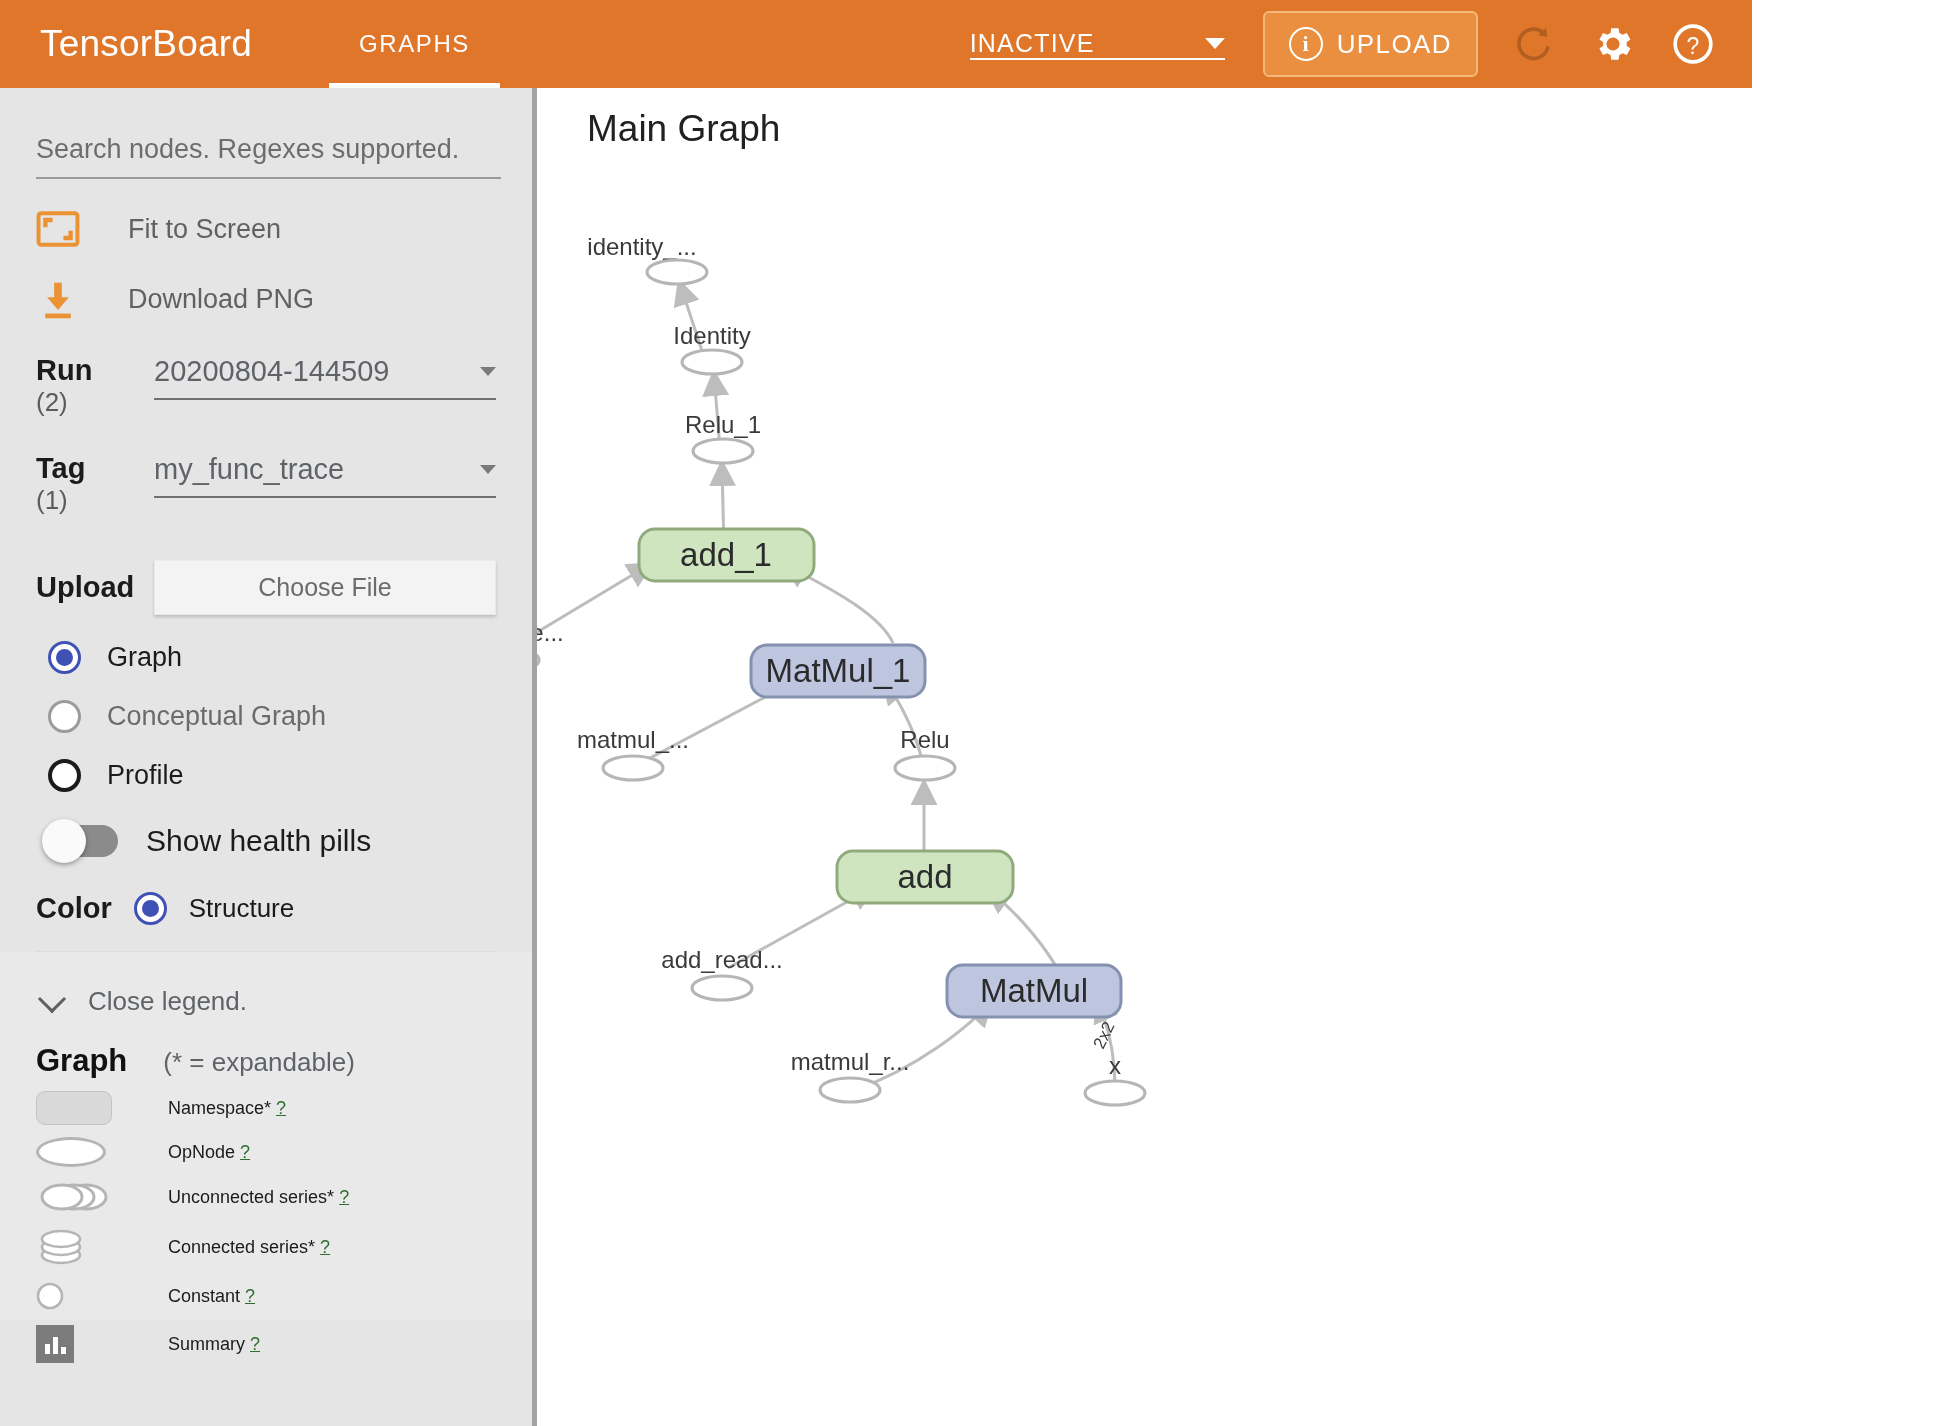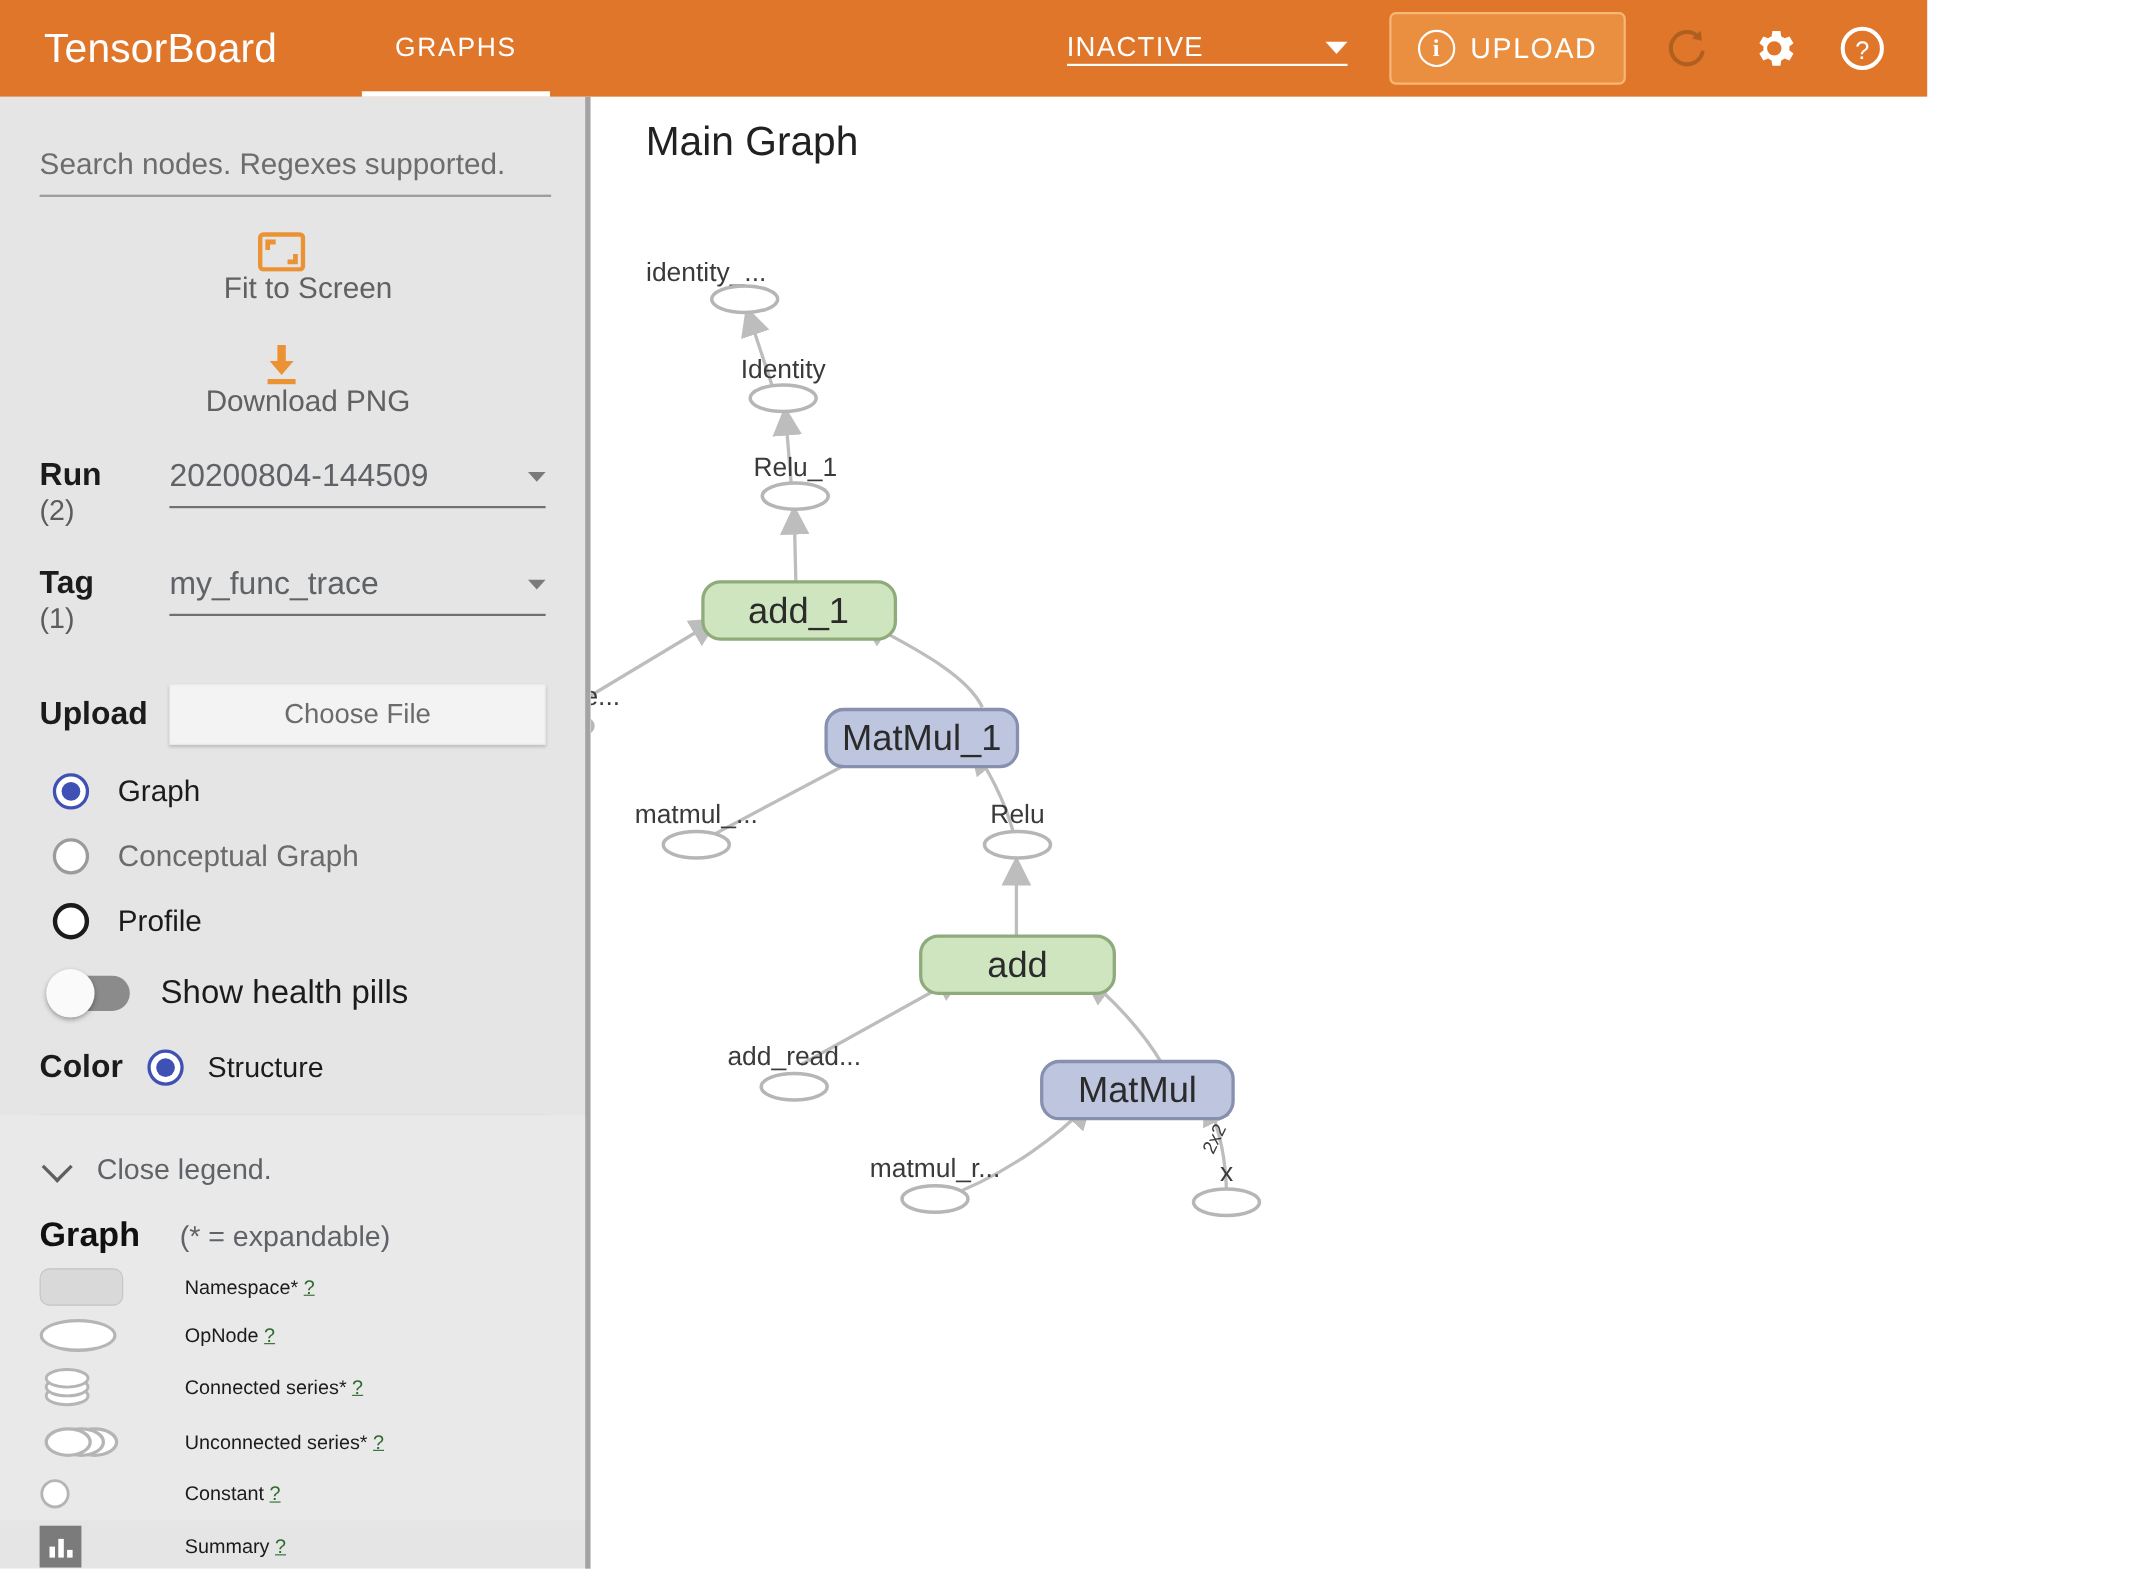--- a/index.html
+++ b/index.html
@@ -107,21 +107,21 @@
     font-family: "Liberation Sans", sans-serif;
     font-size: 27px;
     color: #5f6368;
     padding: 4px 0 12px 0;
     outline: none;
   }
   #search-input::placeholder { color: #6d6d6d; }
 
   .action-row {
     display: flex; align-items: center;
-    margin-top: 32px; cursor: pointer; flex-direction: column;
+    margin-top: 32px; cursor: pointer;
   }
   .action-row .ico { width: 64px; display: flex; justify-content: flex-start; }
   .action-row .txt { font-size: 27px; color: #616161; margin-left: 28px; }
 
   .selector-row {
     display: flex; align-items: flex-start;
     margin-top: 36px;
   }
   .selector-label {
     width: 118px;
@@ -408,42 +408,42 @@
             <span class="sw-opnode"></span>
           </span>
         <span class="legend-text">
           <span>OpNode</span>
           <span class="qmark">?</span>
         </span>
       </div>
 
       <div class="legend-item">
         <span class="legend-swatch">
+          <svg width="100" height="36" viewBox="0 0 100 36">
+            <ellipse cx="50" cy="18" rx="20" ry="12" fill="#fff" stroke="#b5b5b5" stroke-width="3"></ellipse>
+            <ellipse cx="38" cy="18" rx="20" ry="12" fill="#fff" stroke="#b5b5b5" stroke-width="3"></ellipse>
+            <ellipse cx="26" cy="18" rx="20" ry="12" fill="#fff" stroke="#b5b5b5" stroke-width="3"></ellipse>
+          </svg>
+        </span>
+        <span class="legend-text">
+          <span>Unconnected series*</span>
+          <span class="qmark">?</span>
+        </span>
+      </div>
+
+      <div class="legend-item">
+        <span class="legend-swatch">
           <svg width="70" height="40" viewBox="0 0 70 40">
             <ellipse cx="25" cy="28" rx="19" ry="8" fill="#fff" stroke="#b5b5b5" stroke-width="2.6"></ellipse>
             <ellipse cx="25" cy="20" rx="19" ry="8" fill="#fff" stroke="#b5b5b5" stroke-width="2.6"></ellipse>
             <ellipse cx="25" cy="12" rx="19" ry="8" fill="#fff" stroke="#b5b5b5" stroke-width="2.6"></ellipse>
           </svg>
         </span>
         <span class="legend-text">
           <span>Connected series*</span>
-          <span class="qmark">?</span>
-        </span>
-      </div>
-
-      <div class="legend-item">
-        <span class="legend-swatch">
-          <svg width="100" height="36" viewBox="0 0 100 36">
-            <ellipse cx="50" cy="18" rx="20" ry="12" fill="#fff" stroke="#b5b5b5" stroke-width="3"></ellipse>
-            <ellipse cx="38" cy="18" rx="20" ry="12" fill="#fff" stroke="#b5b5b5" stroke-width="3"></ellipse>
-            <ellipse cx="26" cy="18" rx="20" ry="12" fill="#fff" stroke="#b5b5b5" stroke-width="3"></ellipse>
-          </svg>
-        </span>
-        <span class="legend-text">
-          <span>Unconnected series*</span>
           <span class="qmark">?</span>
         </span>
       </div>
 
       <div class="legend-item">
         <span class="legend-swatch">
           <svg width="40" height="34" viewBox="0 0 40 34">
             <circle cx="14" cy="17" r="12" fill="#fff" stroke="#b5b5b5" stroke-width="2.6"></circle>
           </svg>
         </span>

